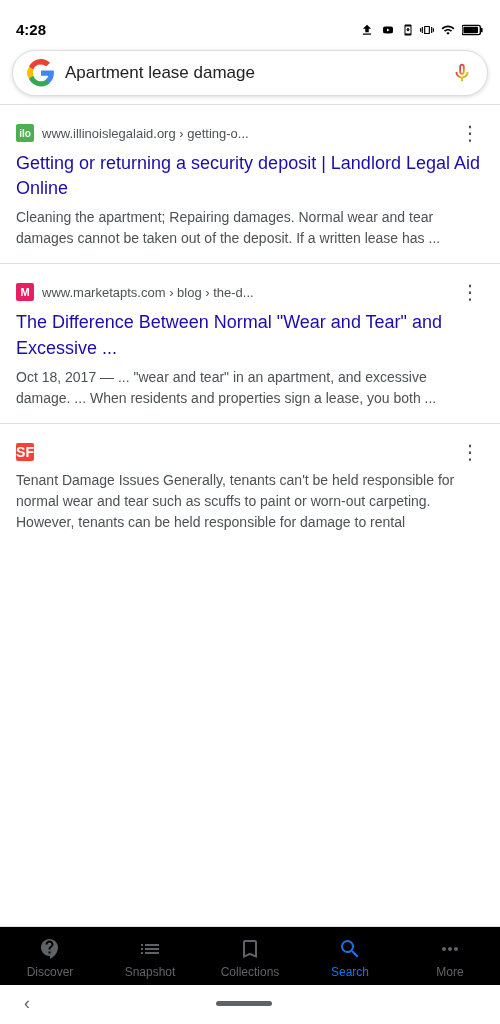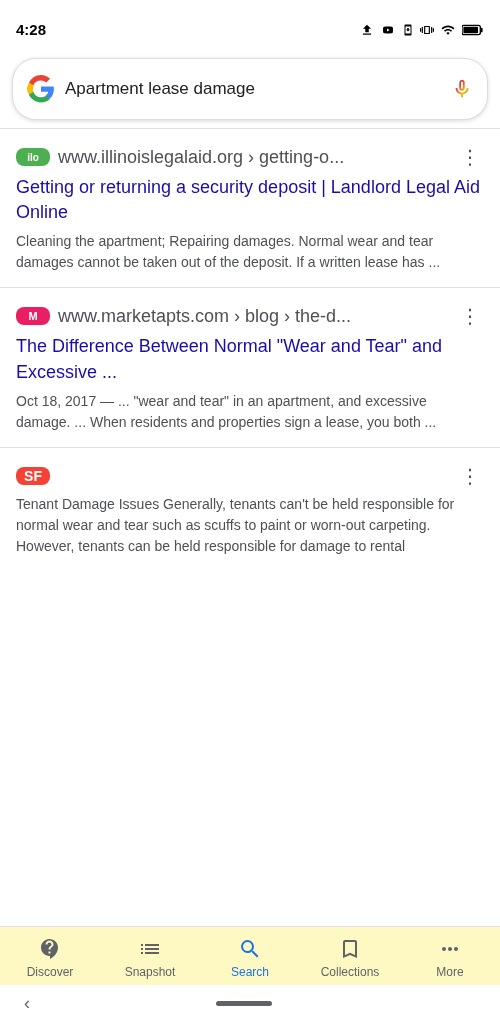--- a/index.html
+++ b/index.html
@@ -34,24 +34,23 @@
     
     .search-bar-container {
       padding: 8px 12px 8px;
       background: #fff;
     }
     .search-bar {
       display: flex;
       align-items: center;
       border: 1px solid #ddd;
       border-radius: 24px;
-      padding: 16px 14px;
+      padding: 8px 14px;
       background: #fff;
       box-shadow: 0 1px 4px rgba(0,0,0,0.15);
-      margin-top: 8px;
     }
     .google-logo {
       width: 28px;
       height: 28px;
       margin-right: 10px;
       flex-shrink: 0;
     }
     .search-input-text {
       flex: 1;
       font-size: 17px;
@@ -80,32 +79,32 @@
       align-items: center;
       justify-content: space-between;
       margin-bottom: 4px;
     }
     .result-meta-left {
       display: flex;
       align-items: center;
       gap: 8px;
     }
     .site-favicon {
-      width: 34px;
+      width: 18px;
       height: 18px;
-      border-radius: 8px;
+      border-radius: 2px;
       display: flex;
       align-items: center;
       justify-content: center;
       font-size: 11px;
       font-weight: 700;
       flex-shrink: 0;
     }
     .site-url {
-      font-size: 18px;
+      font-size: 13px;
       color: #4d5156;
     }
     .more-dots {
       font-size: 20px;
       color: #4d5156;
       cursor: pointer;
       padding: 2px 4px;
     }
     .result-title {
       font-size: 18px;
@@ -119,21 +118,21 @@
       color: #4d5156;
       line-height: 1.5;
     }
 
     
     .bottom-nav {
       position: fixed;
       bottom: 0;
       left: 0;
       width: 500px;
-      background: #fef9c3;
+      background: #000000;
       border-top: 1px solid #e0e0e0;
     }
     .nav-items {
       display: flex;
       justify-content: space-around;
       align-items: center;
       padding: 10px 0 6px;
     }
     .nav-item {
       display: flex;
@@ -312,32 +311,32 @@
       <span class="nav-label">Discover</span>
     </div>
 
     <div class="nav-item">
       <svg width="24" height="24" viewBox="0 0 24 24" fill="#5f6368">
         <path d="M3 13h2v-2H3v2zm0 4h2v-2H3v2zm0-8h2V7H3v2zm4 4h14v-2H7v2zm0 4h14v-2H7v2zM7 7v2h14V7H7z"></path>
       </svg>
       <span class="nav-label">Snapshot</span>
     </div>
 
+    <div class="nav-item">
+      <svg width="24" height="24" viewBox="0 0 24 24" fill="#5f6368">
+        <path d="M17 3H7c-1.1 0-1.99.9-1.99 2L5 21l7-3 7 3V5c0-1.1-.9-2-2-2zm0 15l-5-2.18L7 18V5h10v13z"></path>
+      </svg>
+      <span class="nav-label">Collections</span>
+    </div>
+
     <div class="nav-item active">
       <svg width="24" height="24" viewBox="0 0 24 24" fill="#1a73e8">
         <path d="M15.5 14h-.79l-.28-.27A6.471 6.471 0 0 0 16 9.5 6.5 6.5 0 1 0 9.5 16c1.61 0 3.09-.59 4.23-1.57l.27.28v.79l5 4.99L20.49 19l-4.99-5zm-6 0C7.01 14 5 11.99 5 9.5S7.01 5 9.5 5 14 7.01 14 9.5 11.99 14 9.5 14z"></path>
       </svg>
       <span class="nav-label">Search</span>
-    </div>
-
-    <div class="nav-item">
-      <svg width="24" height="24" viewBox="0 0 24 24" fill="#5f6368">
-        <path d="M17 3H7c-1.1 0-1.99.9-1.99 2L5 21l7-3 7 3V5c0-1.1-.9-2-2-2zm0 15l-5-2.18L7 18V5h10v13z"></path>
-      </svg>
-      <span class="nav-label">Collections</span>
     </div>
 
     <div class="nav-item">
       <svg width="24" height="24" viewBox="0 0 24 24" fill="#5f6368">
         <path d="M6 10c-1.1 0-2 .9-2 2s.9 2 2 2 2-.9 2-2-.9-2-2-2zm12 0c-1.1 0-2 .9-2 2s.9 2 2 2 2-.9 2-2-.9-2-2-2zm-6 0c-1.1 0-2 .9-2 2s.9 2 2 2 2-.9 2-2-.9-2-2-2z"></path>
       </svg>
       <span class="nav-label">More</span>
     </div>
 
   </div>

